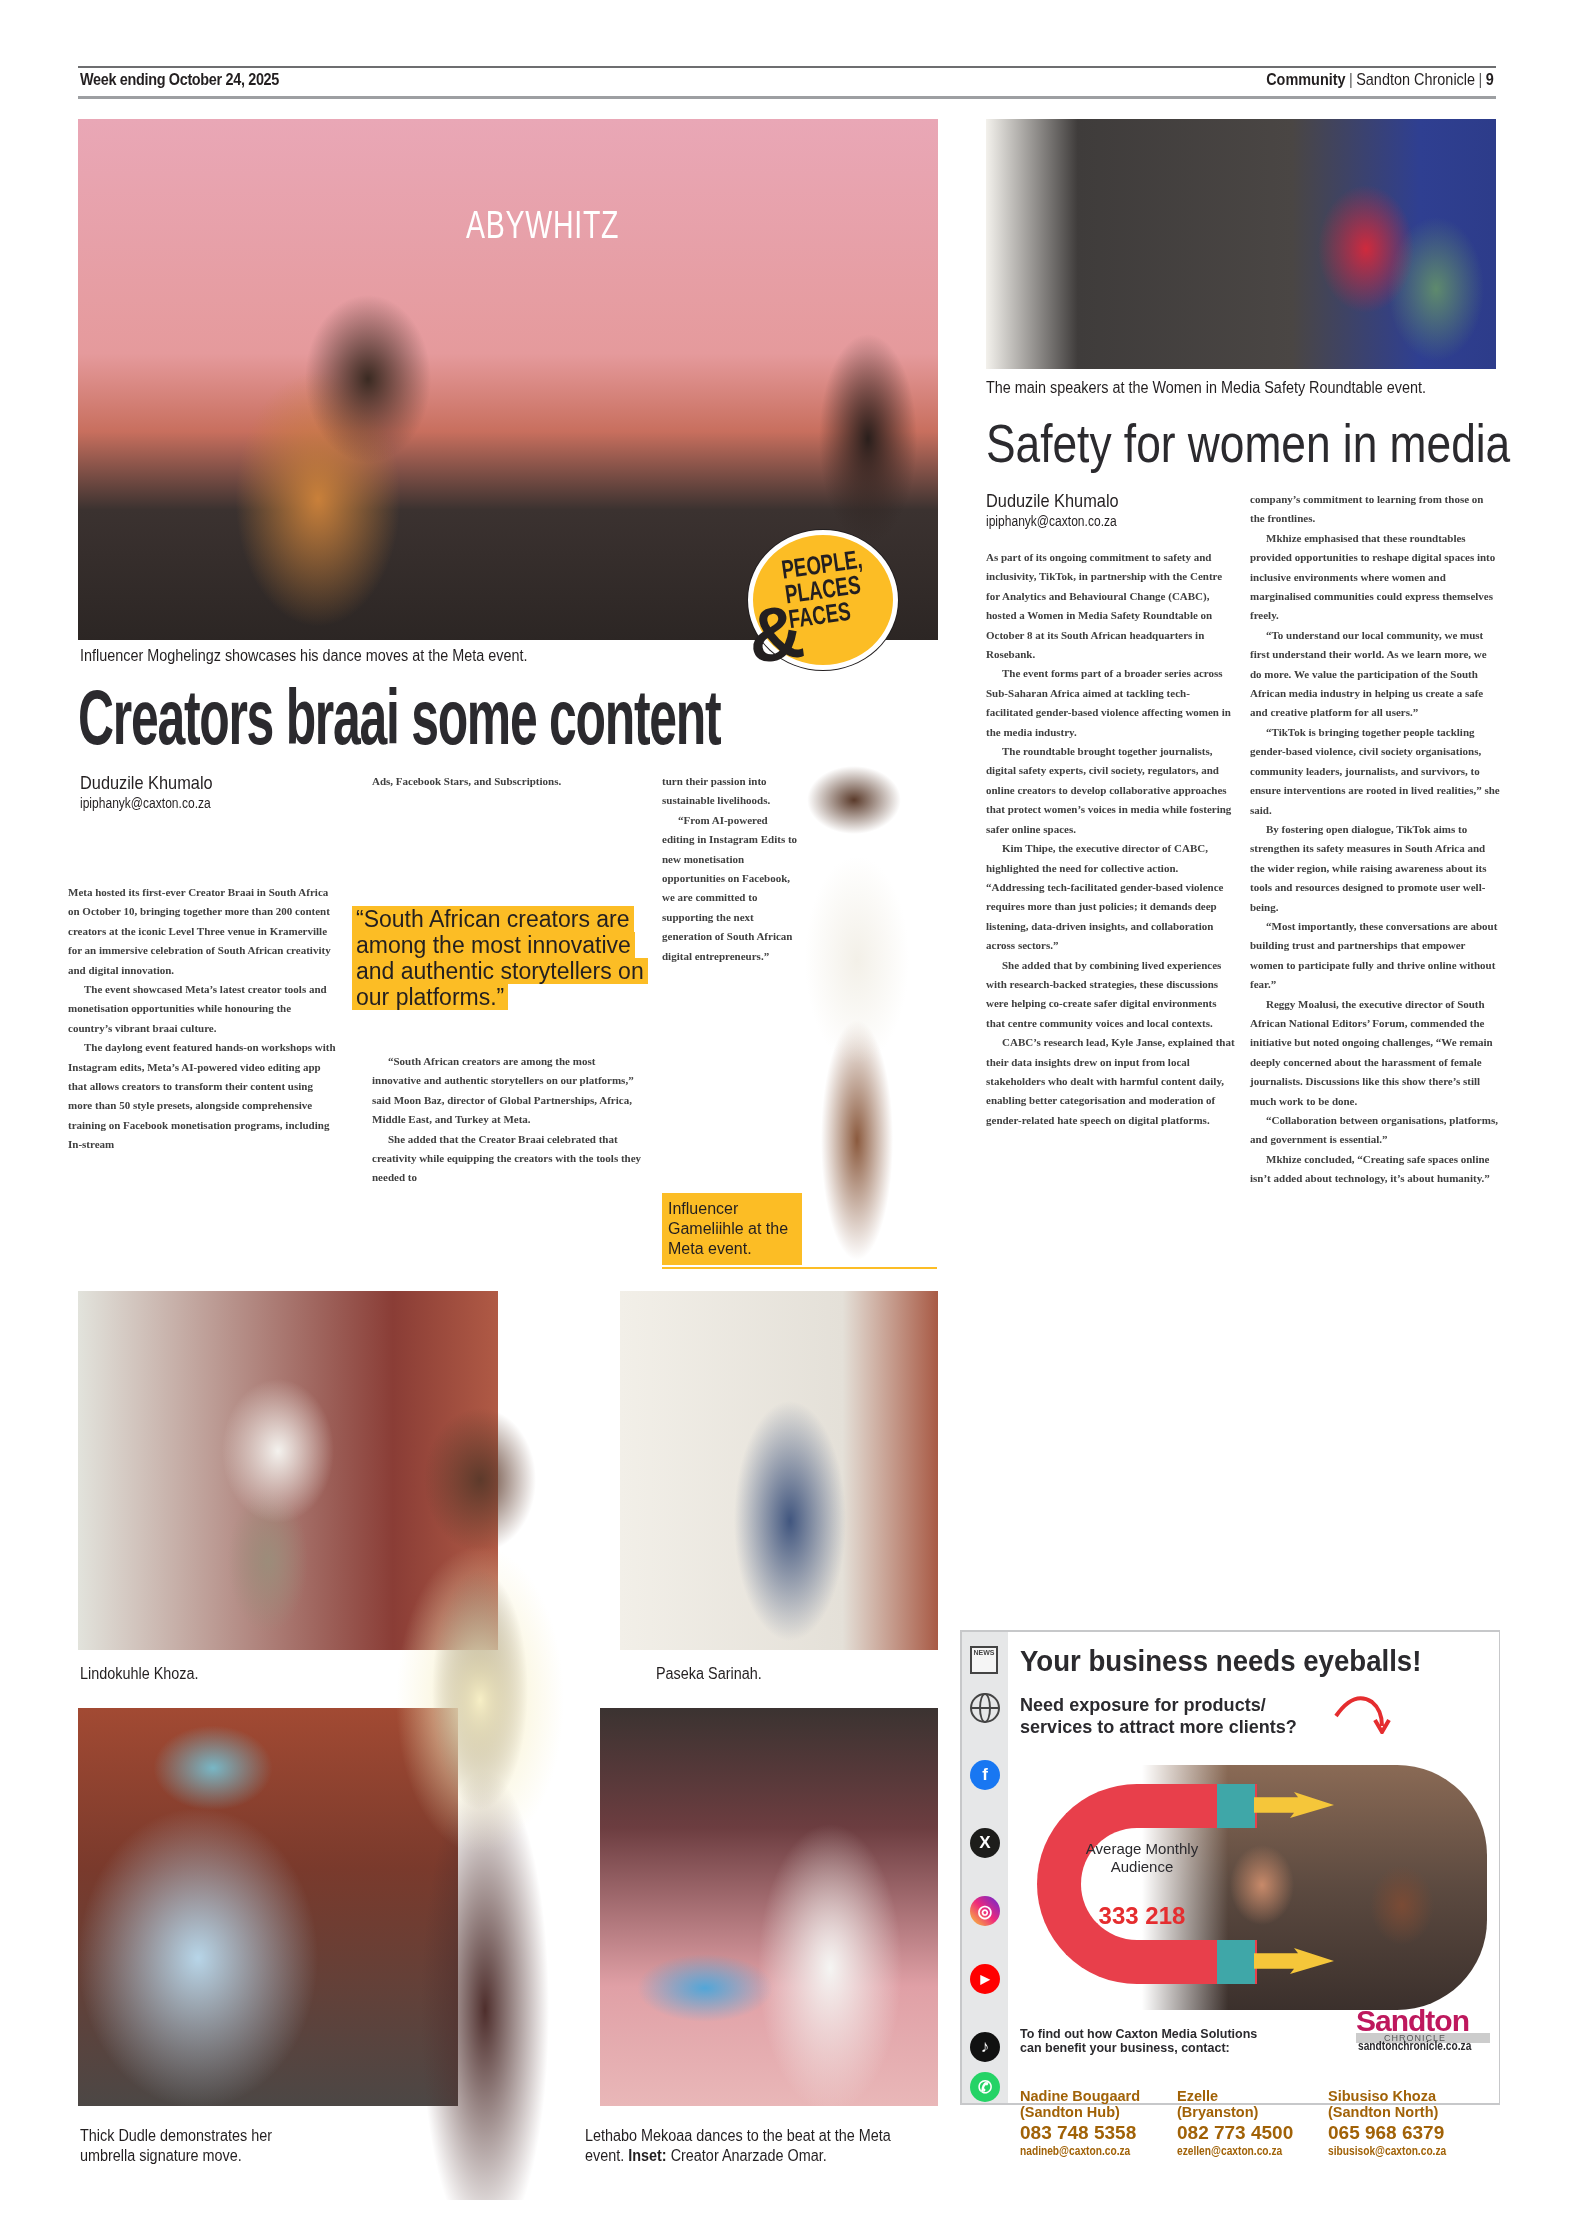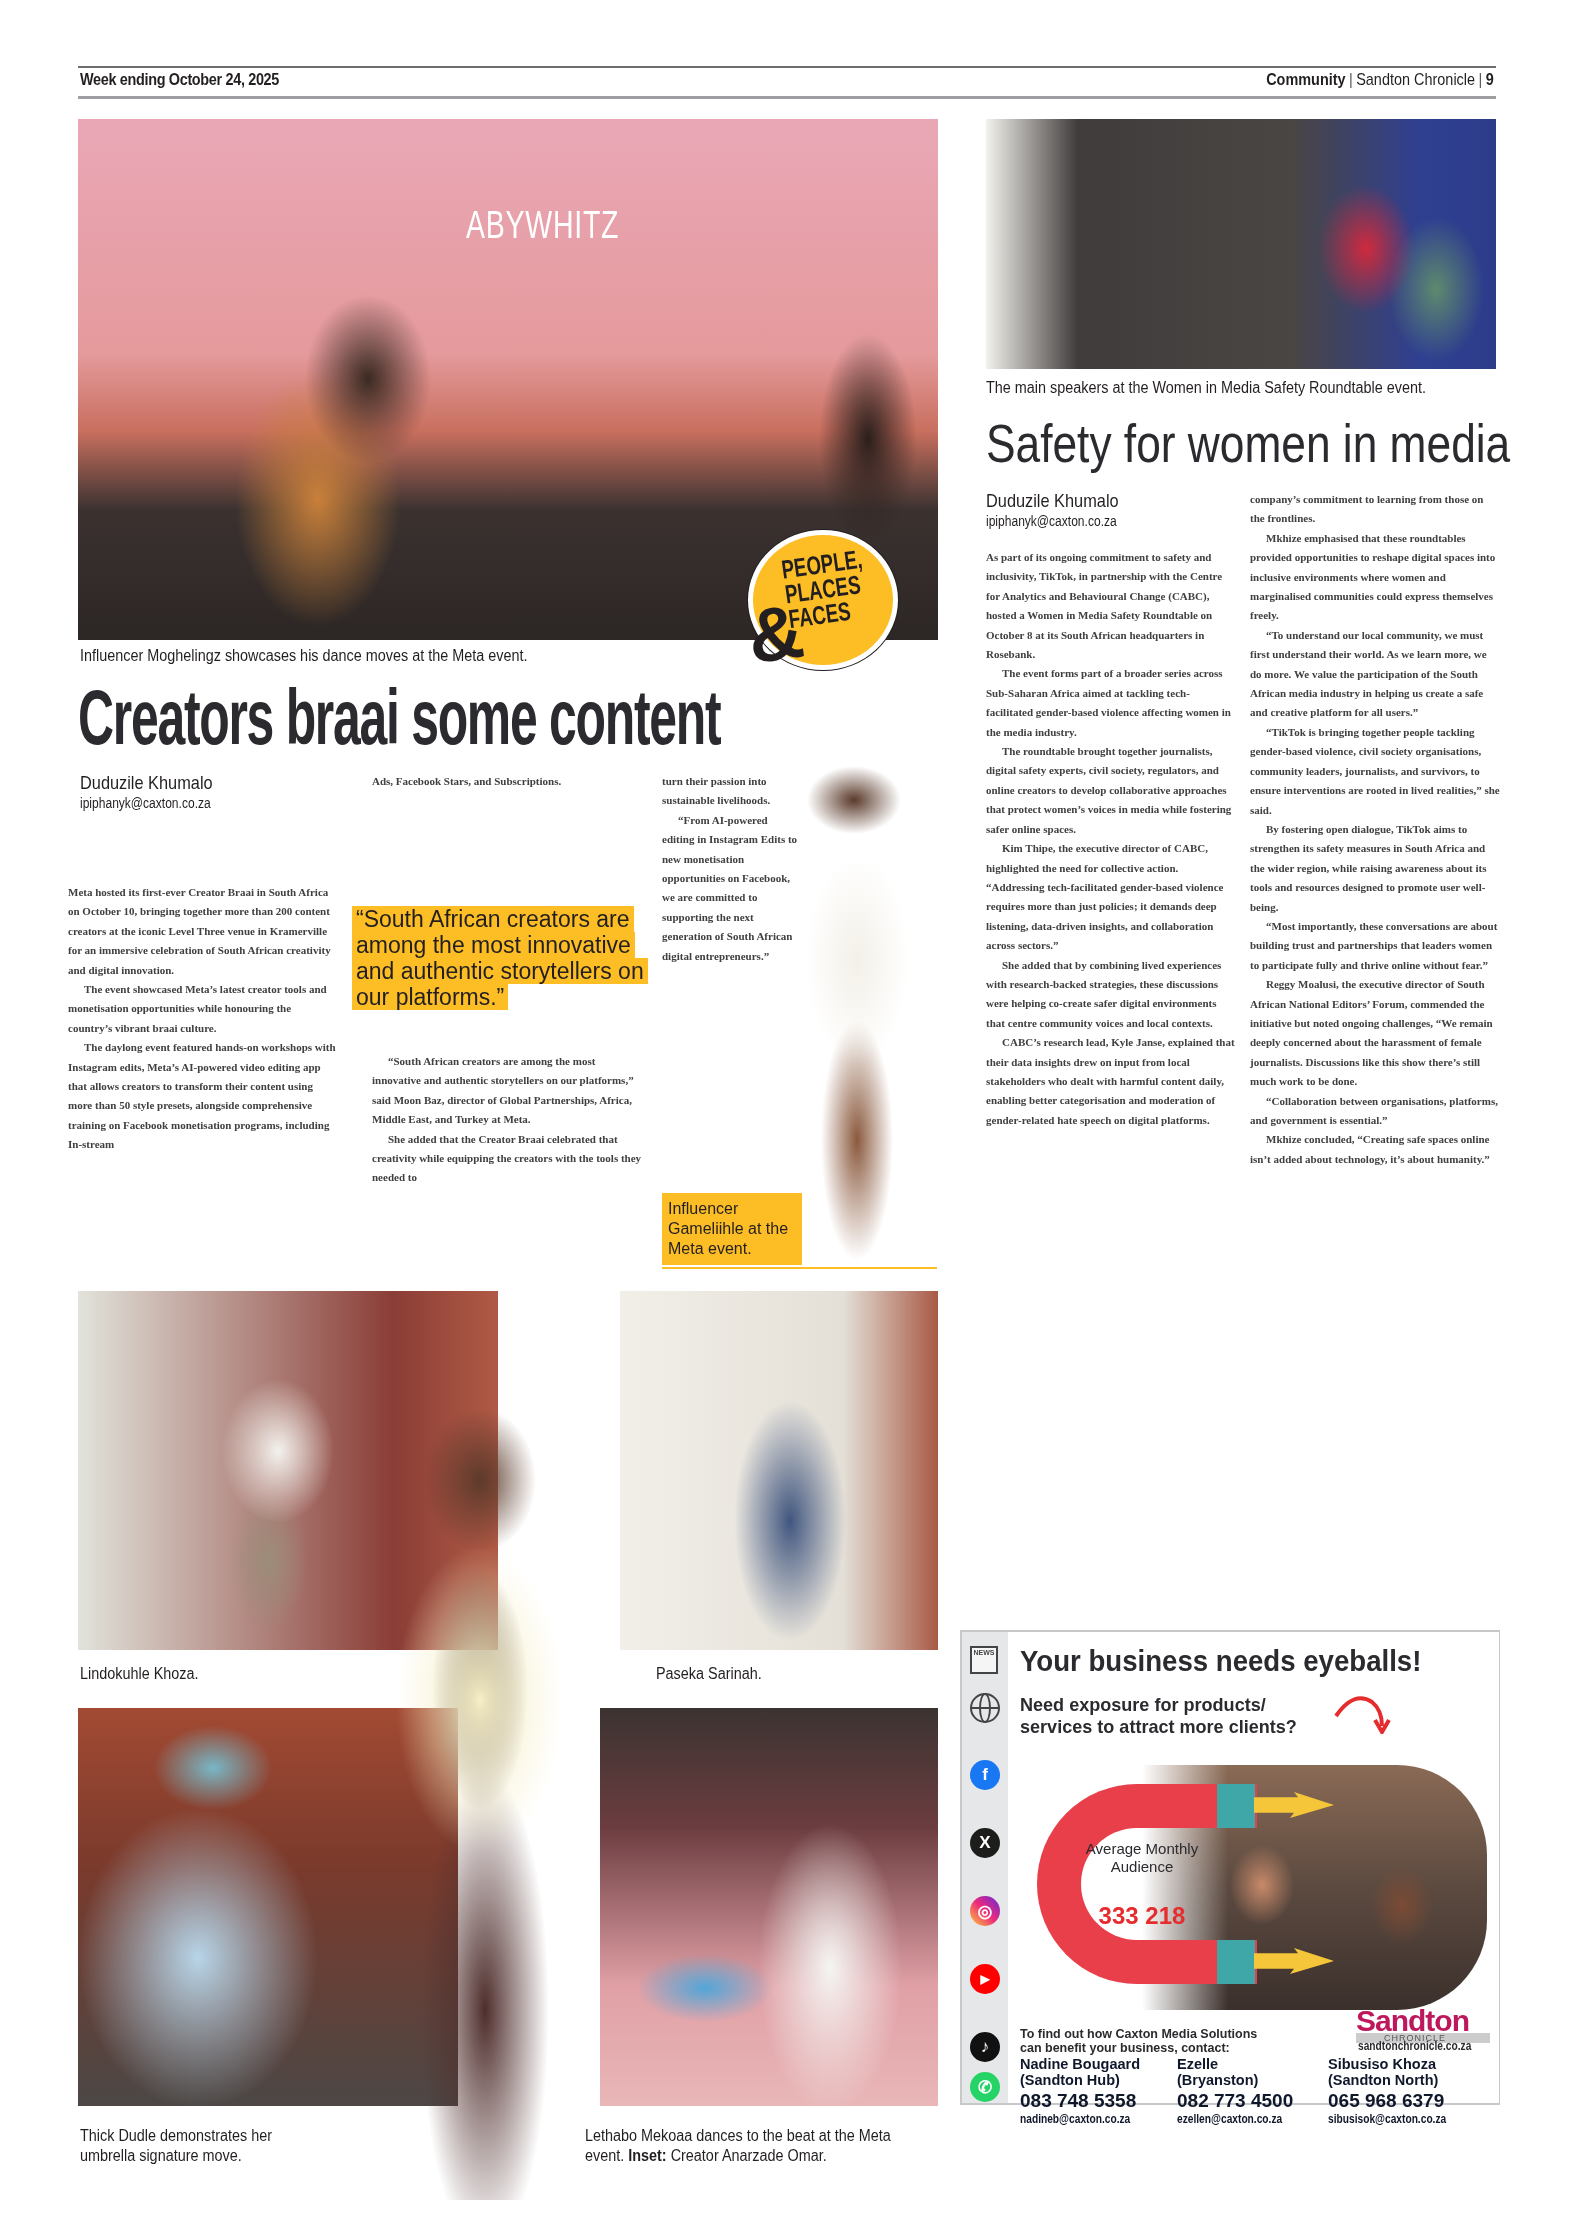--- a/index.html
+++ b/index.html
@@ -113,21 +113,21 @@
   .pole-top { position: absolute; left: 255px; top: 152px; width: 38px; height: 44px; background: #3fa7a8; }
   .pole-bot { position: absolute; left: 255px; top: 308px; width: 38px; height: 44px; background: #3fa7a8; }
   .bolt { position: absolute; width: 80px; height: 26px; background: #f5c63a; clip-path: polygon(0 20%, 55% 20%, 50% 0, 100% 50%, 45% 100%, 50% 80%, 0 80%); }
   .aud { position: absolute; left: 120px; top: 208px; width: 120px; text-align: center; font-family: "Liberation Sans", sans-serif; font-size: 15px; line-height: 18px; color: #2b2a2e; }
   .aud-num { position: absolute; left: 105px; top: 270px; width: 150px; text-align: center; font-family: "Liberation Sans", sans-serif; font-weight: bold; font-size: 24px; color: #e52d2f; }
   .logo { position: absolute; left: 394px; top: 375px; width: 134px; font-family: "Liberation Sans", sans-serif; }
   .logo .s { font-weight: bold; font-size: 30px; color: #be185d; line-height: 28px; letter-spacing: -1px; }
   .logo .c { font-size: 9px; color: #555; background: #ccc; padding-left: 28px; letter-spacing: 1px; margin-top: -2px; }
   .ad-find { position: absolute; left: 58px; top: 395px; font-family: "Liberation Sans", sans-serif; font-weight: bold; font-size: 12.5px; line-height: 14px; color: #2b2a2e; }
   .ad-site { position: absolute; left: 396px; top: 407px; font-family: "Liberation Sans", sans-serif; font-weight: bold; font-size: 12px; color: #2b2a2e; transform: scaleX(0.85); transform-origin: left; }
-  .contact { position: absolute; top: 424px; font-family: "Liberation Sans", sans-serif; color: #0f172a; }
+  .contact { position: absolute; top: 456px; font-family: "Liberation Sans", sans-serif; color: #a16207; }
   .contact .nm { font-weight: bold; font-size: 14.5px; line-height: 16px; }
   .contact .ph { font-weight: bold; font-size: 19px; line-height: 22px; margin-top: 2px; }
   .contact .em { font-weight: bold; font-size: 12px; line-height: 14px; transform: scaleX(0.85); transform-origin: left; white-space: nowrap; }
 </style>
 </head>
 <body>
 
 <div class="abs rule-top"></div>
 <div class="abs hdr-left">Week ending October 24, 2025</div>
 <div class="abs hdr-right">
@@ -218,21 +218,21 @@
   <p class="ind">She added that by combining lived experiences with research-backed strategies, these discussions were helping co-create safer digital environments that centre community voices and local contexts.</p>
   <p class="ind">CABC’s research lead, Kyle Janse, explained that their data insights drew on input from local stakeholders who dealt with harmful content daily, enabling better categorisation and moderation of gender-related hate speech on digital platforms.</p>
 </div>
 
 <div class="abs col" style="left:1250px; top:490px; width:250px;">
   <p>company’s commitment to learning from those on the frontlines.</p>
   <p class="ind">Mkhize emphasised that these roundtables provided opportunities to reshape digital spaces into inclusive environments where women and marginalised communities could express themselves freely.</p>
   <p class="ind">“To understand our local community, we must first understand their world. As we learn more, we do more. We value the participation of the South African media industry in helping us create a safe and creative platform for all users.”</p>
   <p class="ind">“TikTok is bringing together people tackling gender-based violence, civil society organisations, community leaders, journalists, and survivors, to ensure interventions are rooted in lived realities,” she said.</p>
   <p class="ind">By fostering open dialogue, TikTok aims to strengthen its safety measures in South Africa and the wider region, while raising awareness about its tools and resources designed to promote user well-being.</p>
-  <p class="ind">“Most importantly, these conversations are about building trust and partnerships that leaders women to participate fully and thrive online without fear.”</p>
+  <p class="ind">“Most importantly, these conversations are about building trust and partnerships that empower women to participate fully and thrive online without fear.”</p>
   <p class="ind">Reggy Moalusi, the executive director of South African National Editors’ Forum, commended the initiative but noted ongoing challenges, “We remain deeply concerned about the harassment of female journalists. Discussions like this show there’s still much work to be done.</p>
   <p class="ind">“Collaboration between organisations, platforms, and government is essential.”</p>
   <p class="ind">Mkhize concluded, “Creating safe spaces online isn’t added about technology, it’s about humanity.”</p>
 </div>
 
 <div class="abs ad">
   <div class="side">
     <div class="news-icon"><span>NEWS</span></div>
     <div class="globe-icon"></div>
     <div class="sicon" style="top:128px; background:#1877f2;">f</div>

